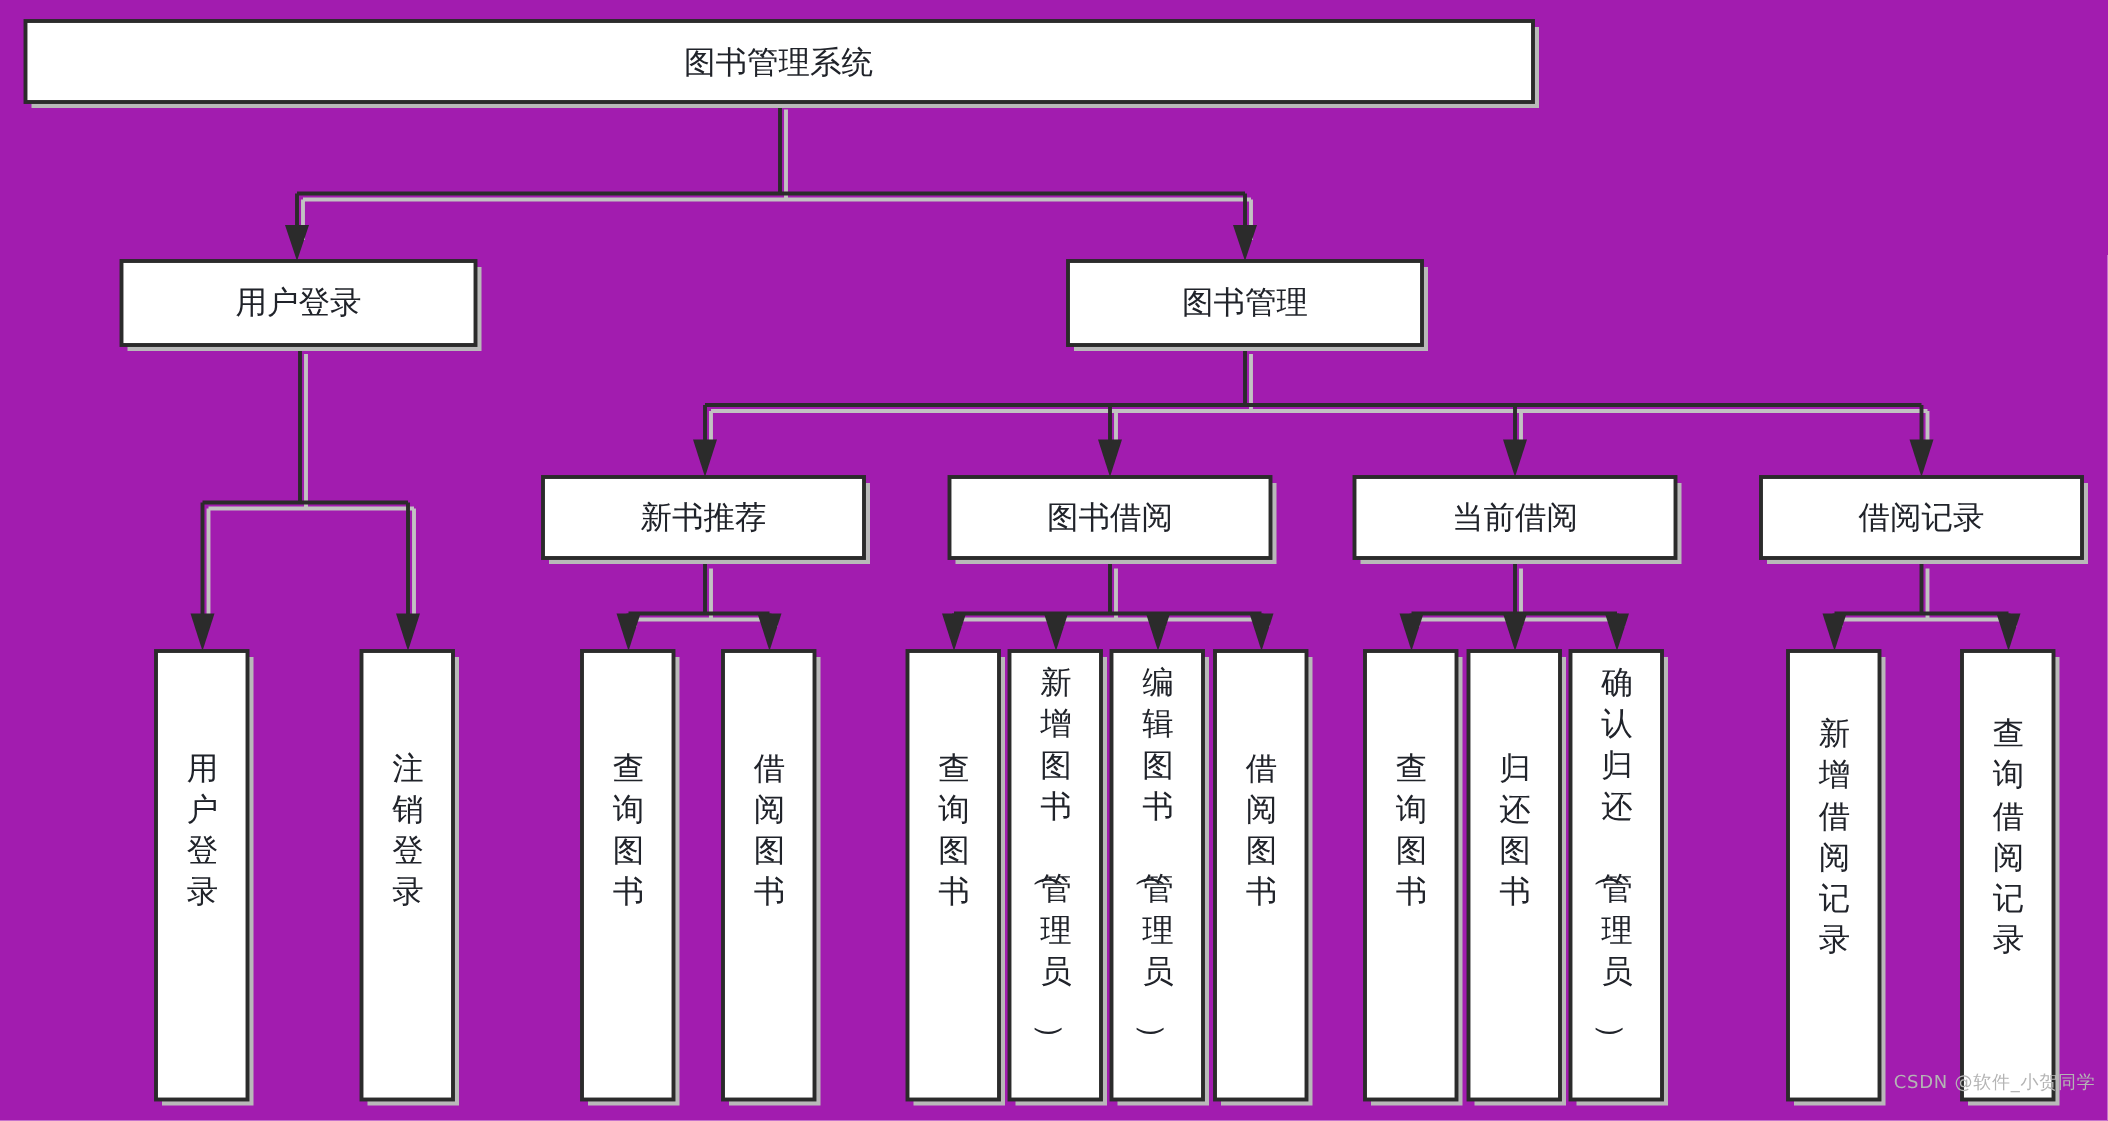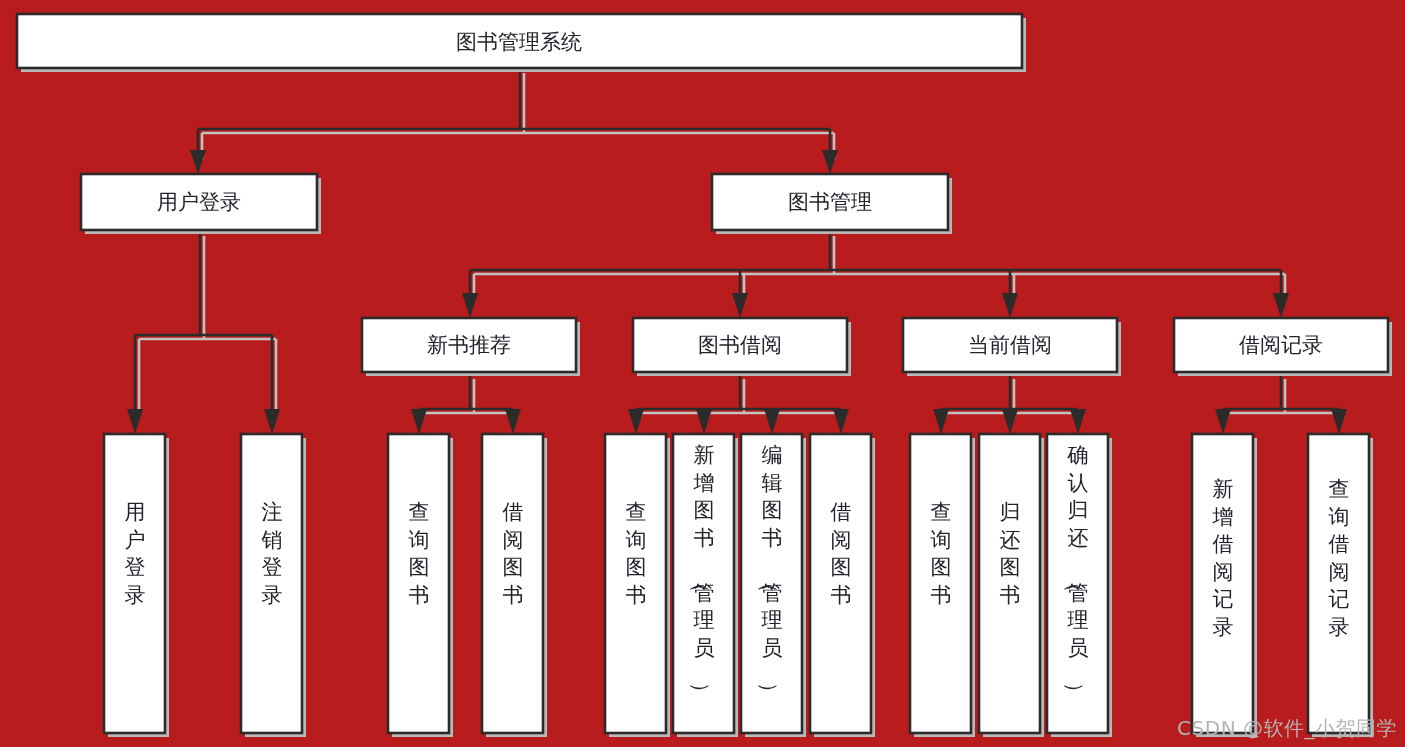--- a/index.html
+++ b/index.html
@@ -11,21 +11,21 @@
   body {
     width: 1405px;
     height: 747px;
     overflow: hidden;
     font-family: "DejaVu Sans", "Liberation Sans", sans-serif;
   }
   #diagram-root {
     position: relative;
     width: 1405px;
     height: 747px;
-    background: #b91c1c;
+    background: #a21caf;
   }
   svg.flow {
     position: absolute;
     top: 0;
     left: 0;
     width: 1405px;
     height: 747px;
     display: block;
   }
   .box-rect {
@@ -61,23 +61,23 @@
   }
   text.box-label-v {
     fill: #20232a;
     font-family: "DejaVu Sans", "Liberation Sans", sans-serif;
     font-size: 21px;
     text-anchor: middle;
   }
   .watermark {
     position: absolute;
     right: 8px;
-    bottom: 5px;
+    bottom: 17px;
     color: #b4b4b4;
-    font-size: 20px;
+    font-size: 12px;
     font-family: "DejaVu Sans", "Liberation Sans", sans-serif;
     letter-spacing: 0.5px;
     white-space: nowrap;
     pointer-events: none;
   }
 </style>
 </head>
 <body>
 
 <div id="diagram-root">

